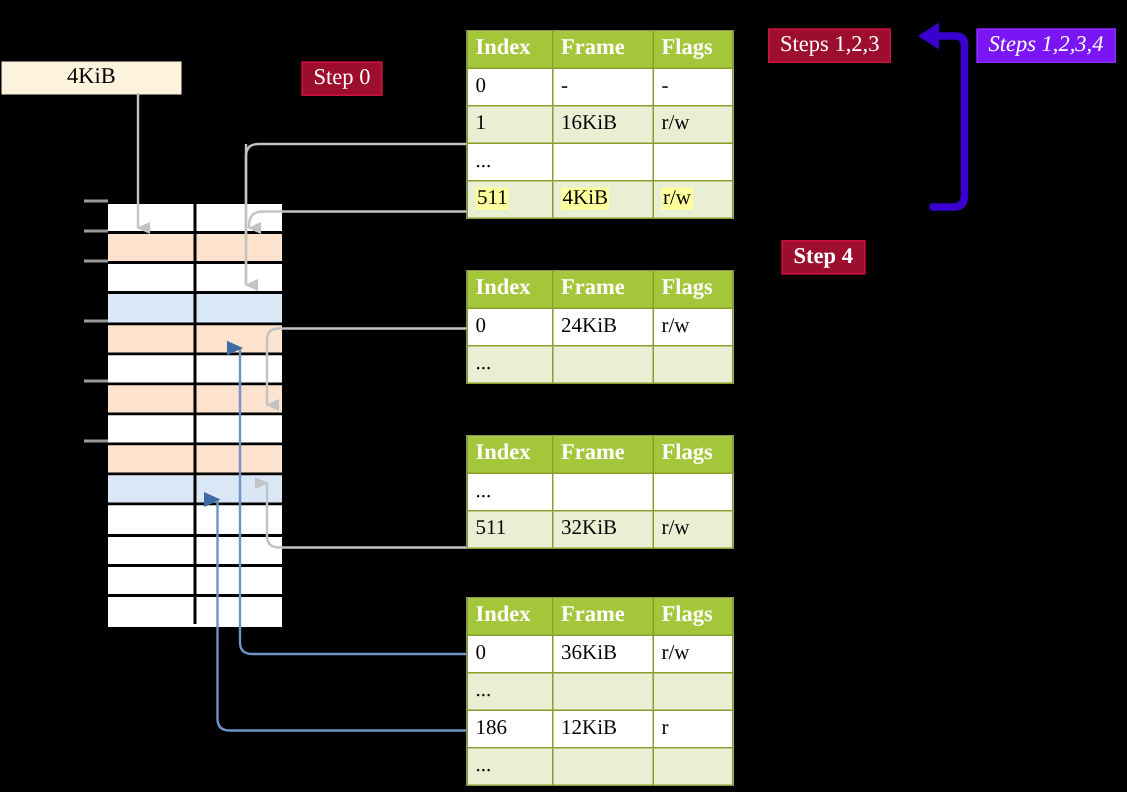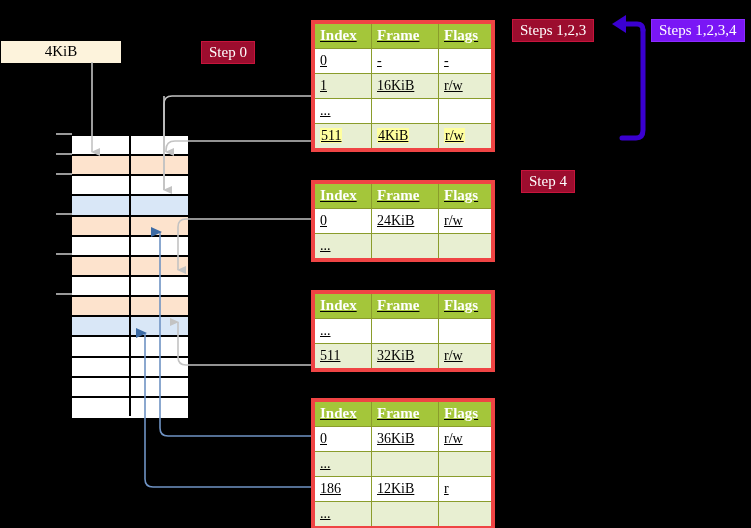--- a/index.html
+++ b/index.html
@@ -17,41 +17,40 @@
     position:absolute;
     color:#ffffff;
     font-family:"Liberation Serif", serif;
     font-size:15px;
     line-height:18px;
     padding:1px 7px 2px 7px;
     white-space:nowrap;
     text-align:center;
   }
   .badge-red{background:#9c0d2e;border:1px solid #c8143c;text-align:center;}
-  .badge-blue{background:#7a16f5;border:1px solid #8b2bff;}
+  .badge-blue{background:#7a16f5;border:1px solid #8b2bff;font-style:italic;}
 
   
   .memtag{
     position:absolute;
     background:#fdf3dc;
     border:1px solid #000000;
     color:#000000;
     font-size:15px;
     text-align:center;
     line-height:20px;
   }
 
   
   .ptable{
     position:absolute;
     border-collapse:collapse;
-    border:4px solid #ef4444;
+    border:1px solid #ef4444;
     background:#ffffff;
     font-size:14px;
-    text-decoration:underline;
   }
   .ptable td,.ptable th{
     border:1px solid #8a9c2b;
     padding:2px 5px 3px 5px;
     height:19px;
     text-align:left;
     vertical-align:middle;
     font-weight:normal;
     color:#000000;
   }
@@ -117,21 +116,21 @@
   </div>
 
   <div class="badge badge-red" style="left:512px;top:19px;">
     <span>Steps 1,2,3</span>
   </div>
 
   <div class="badge badge-blue" style="left:651px;top:19px;">
     <span>Steps 1,2,3,4</span>
   </div>
 
-  <div class="badge badge-red" style="left:521px;top:170px;">
+  <div class="badge badge-red" style="left:521px;top:160px;font-weight:bold;">
     <span>Step 4</span>
   </div>
 
   <div class="memcol" id="memcol" style="left:70px;top:134px;width:120px;height:282px;">
       <div class="memrow mr-white" style="top: 0px; height: 20.1429px;"></div>
       <div class="memrow mr-peach" style="top: 20.1429px; height: 20.1429px;"></div>
       <div class="memrow mr-white" style="top: 40.2857px; height: 20.1429px;"></div>
       <div class="memrow mr-blue" style="top: 60.4286px; height: 20.1429px;"></div>
       <div class="memrow mr-peach" style="top: 80.5714px; height: 20.1429px;"></div>
       <div class="memrow mr-white" style="top: 100.714px; height: 20.1429px;"></div>

